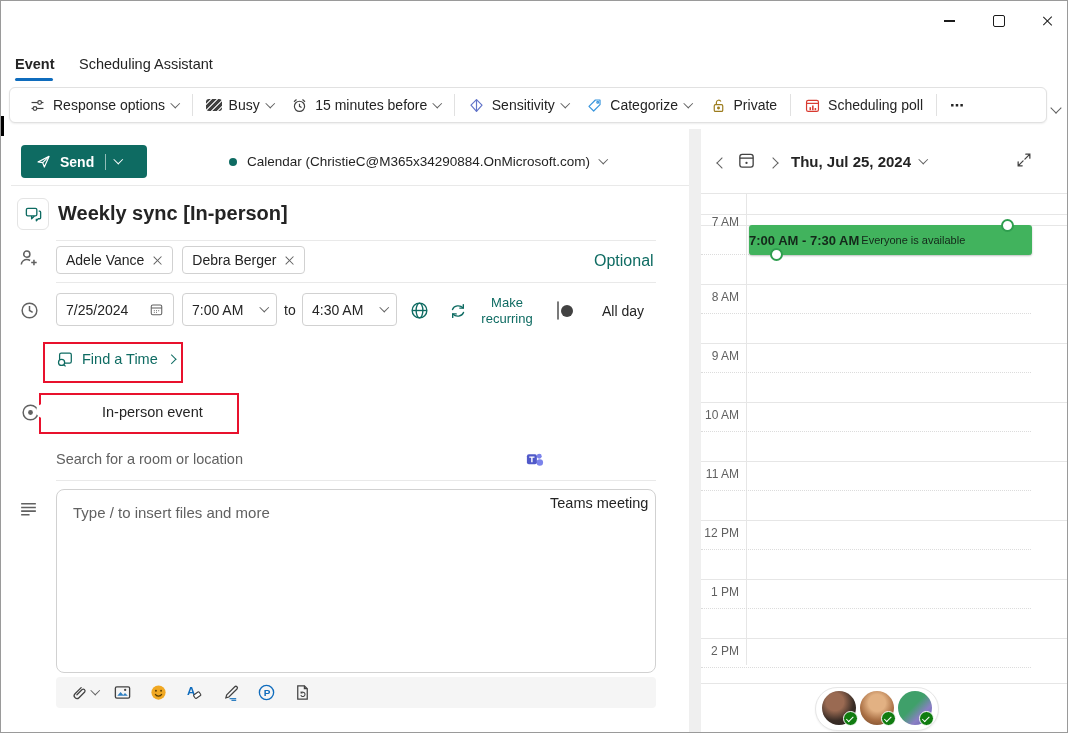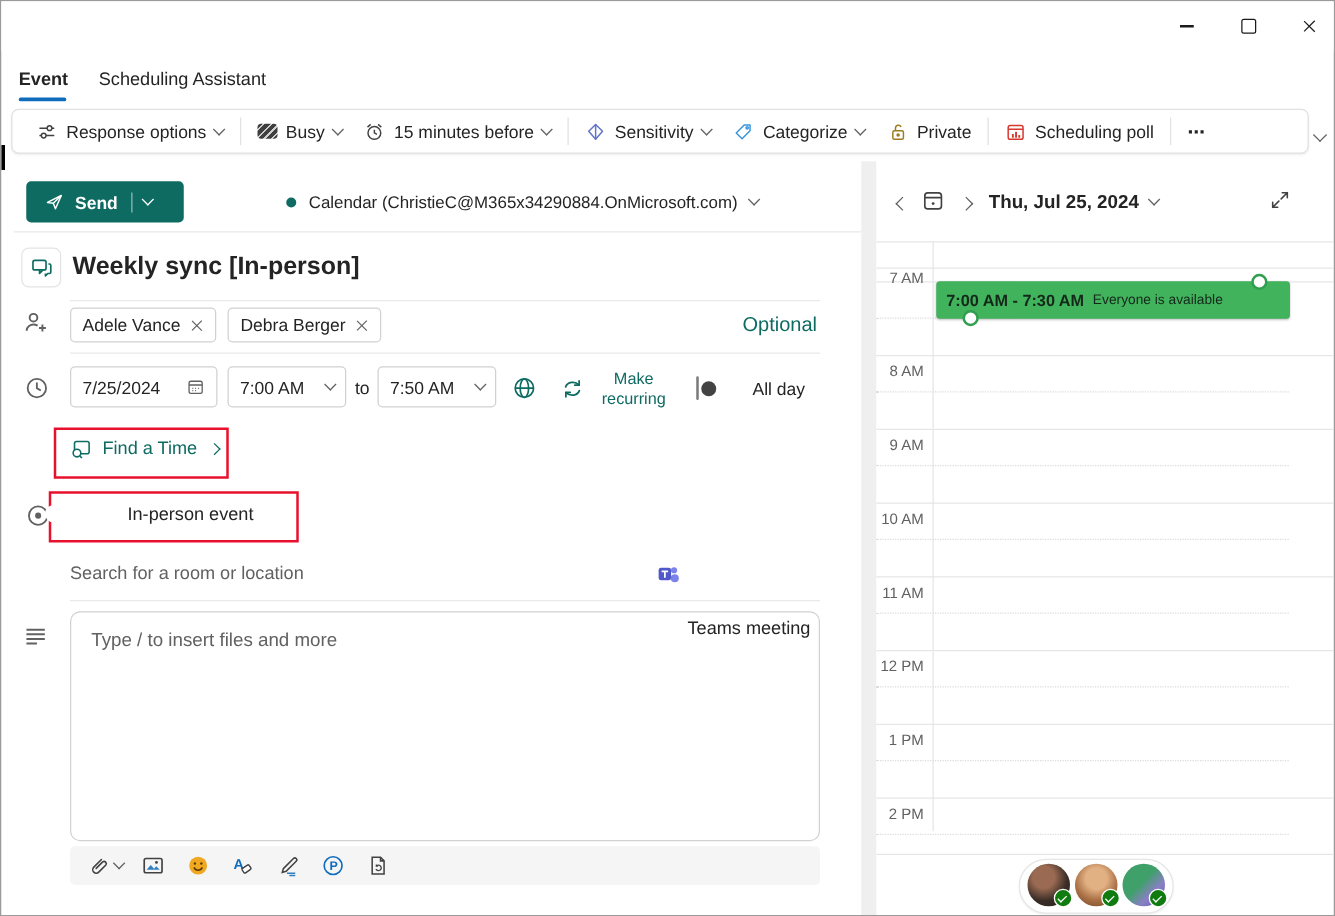--- a/index.html
+++ b/index.html
@@ -52,21 +52,21 @@
   .tg.on .knob{position:absolute;right:3px;top:3px;width:14px;height:14px;border-radius:50%;background:#fff;}
   .tg.off{width:38px;height:18px;background:#fff;border:1px solid #7a7a7a;}
   .tg.off .knob{position:absolute;left:3px;top:3px;width:12px;height:12px;border-radius:50%;background:#424242;}
   .ann{border:2px solid #E8112D;}
 
   
   #gapband{left:688px;top:128px;width:12px;height:605px;background:#efefef;}
   .gridline{left:700px;width:366px;height:1px;background:#e6e6e6;}
   .dotline{left:700px;width:330px;height:0;border-top:1px dotted #dcdcdc;}
   .hourlbl{position:absolute;left:698px;width:40px;text-align:right;font-size:12px;color:#616161;}
-  #event-block{left:748px;top:224px;width:283px;height:30px;background:#41B35D;border-radius:3px;box-shadow:0 1px 2px rgba(0,0,0,.25);display:flex;align-items:center;gap:7px;padding-left:8px;box-sizing:border-box;}
+  #event-block{left:748px;top:224px;width:283px;height:30px;background:#41B35D;border-radius:3px;box-shadow:0 1px 2px rgba(0,0,0,.25);display:flex;align-items:center;gap:2px;padding-left:0;box-sizing:border-box;}
   .handle{position:absolute;width:9px;height:9px;border-radius:50%;background:#fff;border:2px solid #2f9e4f;}
   .avatar{position:absolute;top:3px;width:34px;height:34px;border-radius:50%;}
   .badge{position:absolute;right:-2px;bottom:-1px;width:13px;height:13px;border-radius:50%;background:#107C10;border:1.5px solid #fff;}
   .badge i{position:absolute;left:3px;top:5.2px;width:6px;height:3px;border-left:1.5px solid #fff;border-bottom:1.5px solid #fff;transform:rotate(-45deg) translateY(-1px);display:block;}
 </style>
 </head>
 <body>
 
 <div id="win">
 
@@ -252,21 +252,21 @@
           <path d="M6.5 11.5 h1 M9.5 11.5 h1 M12.5 11.5 h1 M6.5 14 h1 M9.5 14 h1"></path>
         </g>
       </svg>
   </div>
   <div class="abs field" style="left:181px;top:292px;width:95px;justify-content:space-between;padding:0 9px;">
     <span>7:00 AM</span>
     <span class="chv sm gray"></span>
   </div>
   <span class="abs dark" style="left:283px;top:301px;font-size:14px;">to</span>
   <div class="abs field" style="left:301px;top:292px;width:95px;justify-content:space-between;padding:0 9px;">
-    <span>7:50 AM</span>
+    <span>4:30 AM</span>
     <span class="chv sm gray"></span>
   </div>
   <svg class="abs" style="left:408px;top:299px;" width="21" height="21" viewBox="0 0 20 20">
       <g fill="none" stroke="#0E6B62" stroke-width="1.3">
         <circle cx="10" cy="10" r="7"></circle>
         <ellipse cx="10" cy="10" rx="3.2" ry="7"></ellipse>
         <path d="M3 10 h14"></path>
       </g>
     </svg>
   <svg class="abs" style="left:447px;top:300px;" width="20" height="20" viewBox="0 0 20 20">

